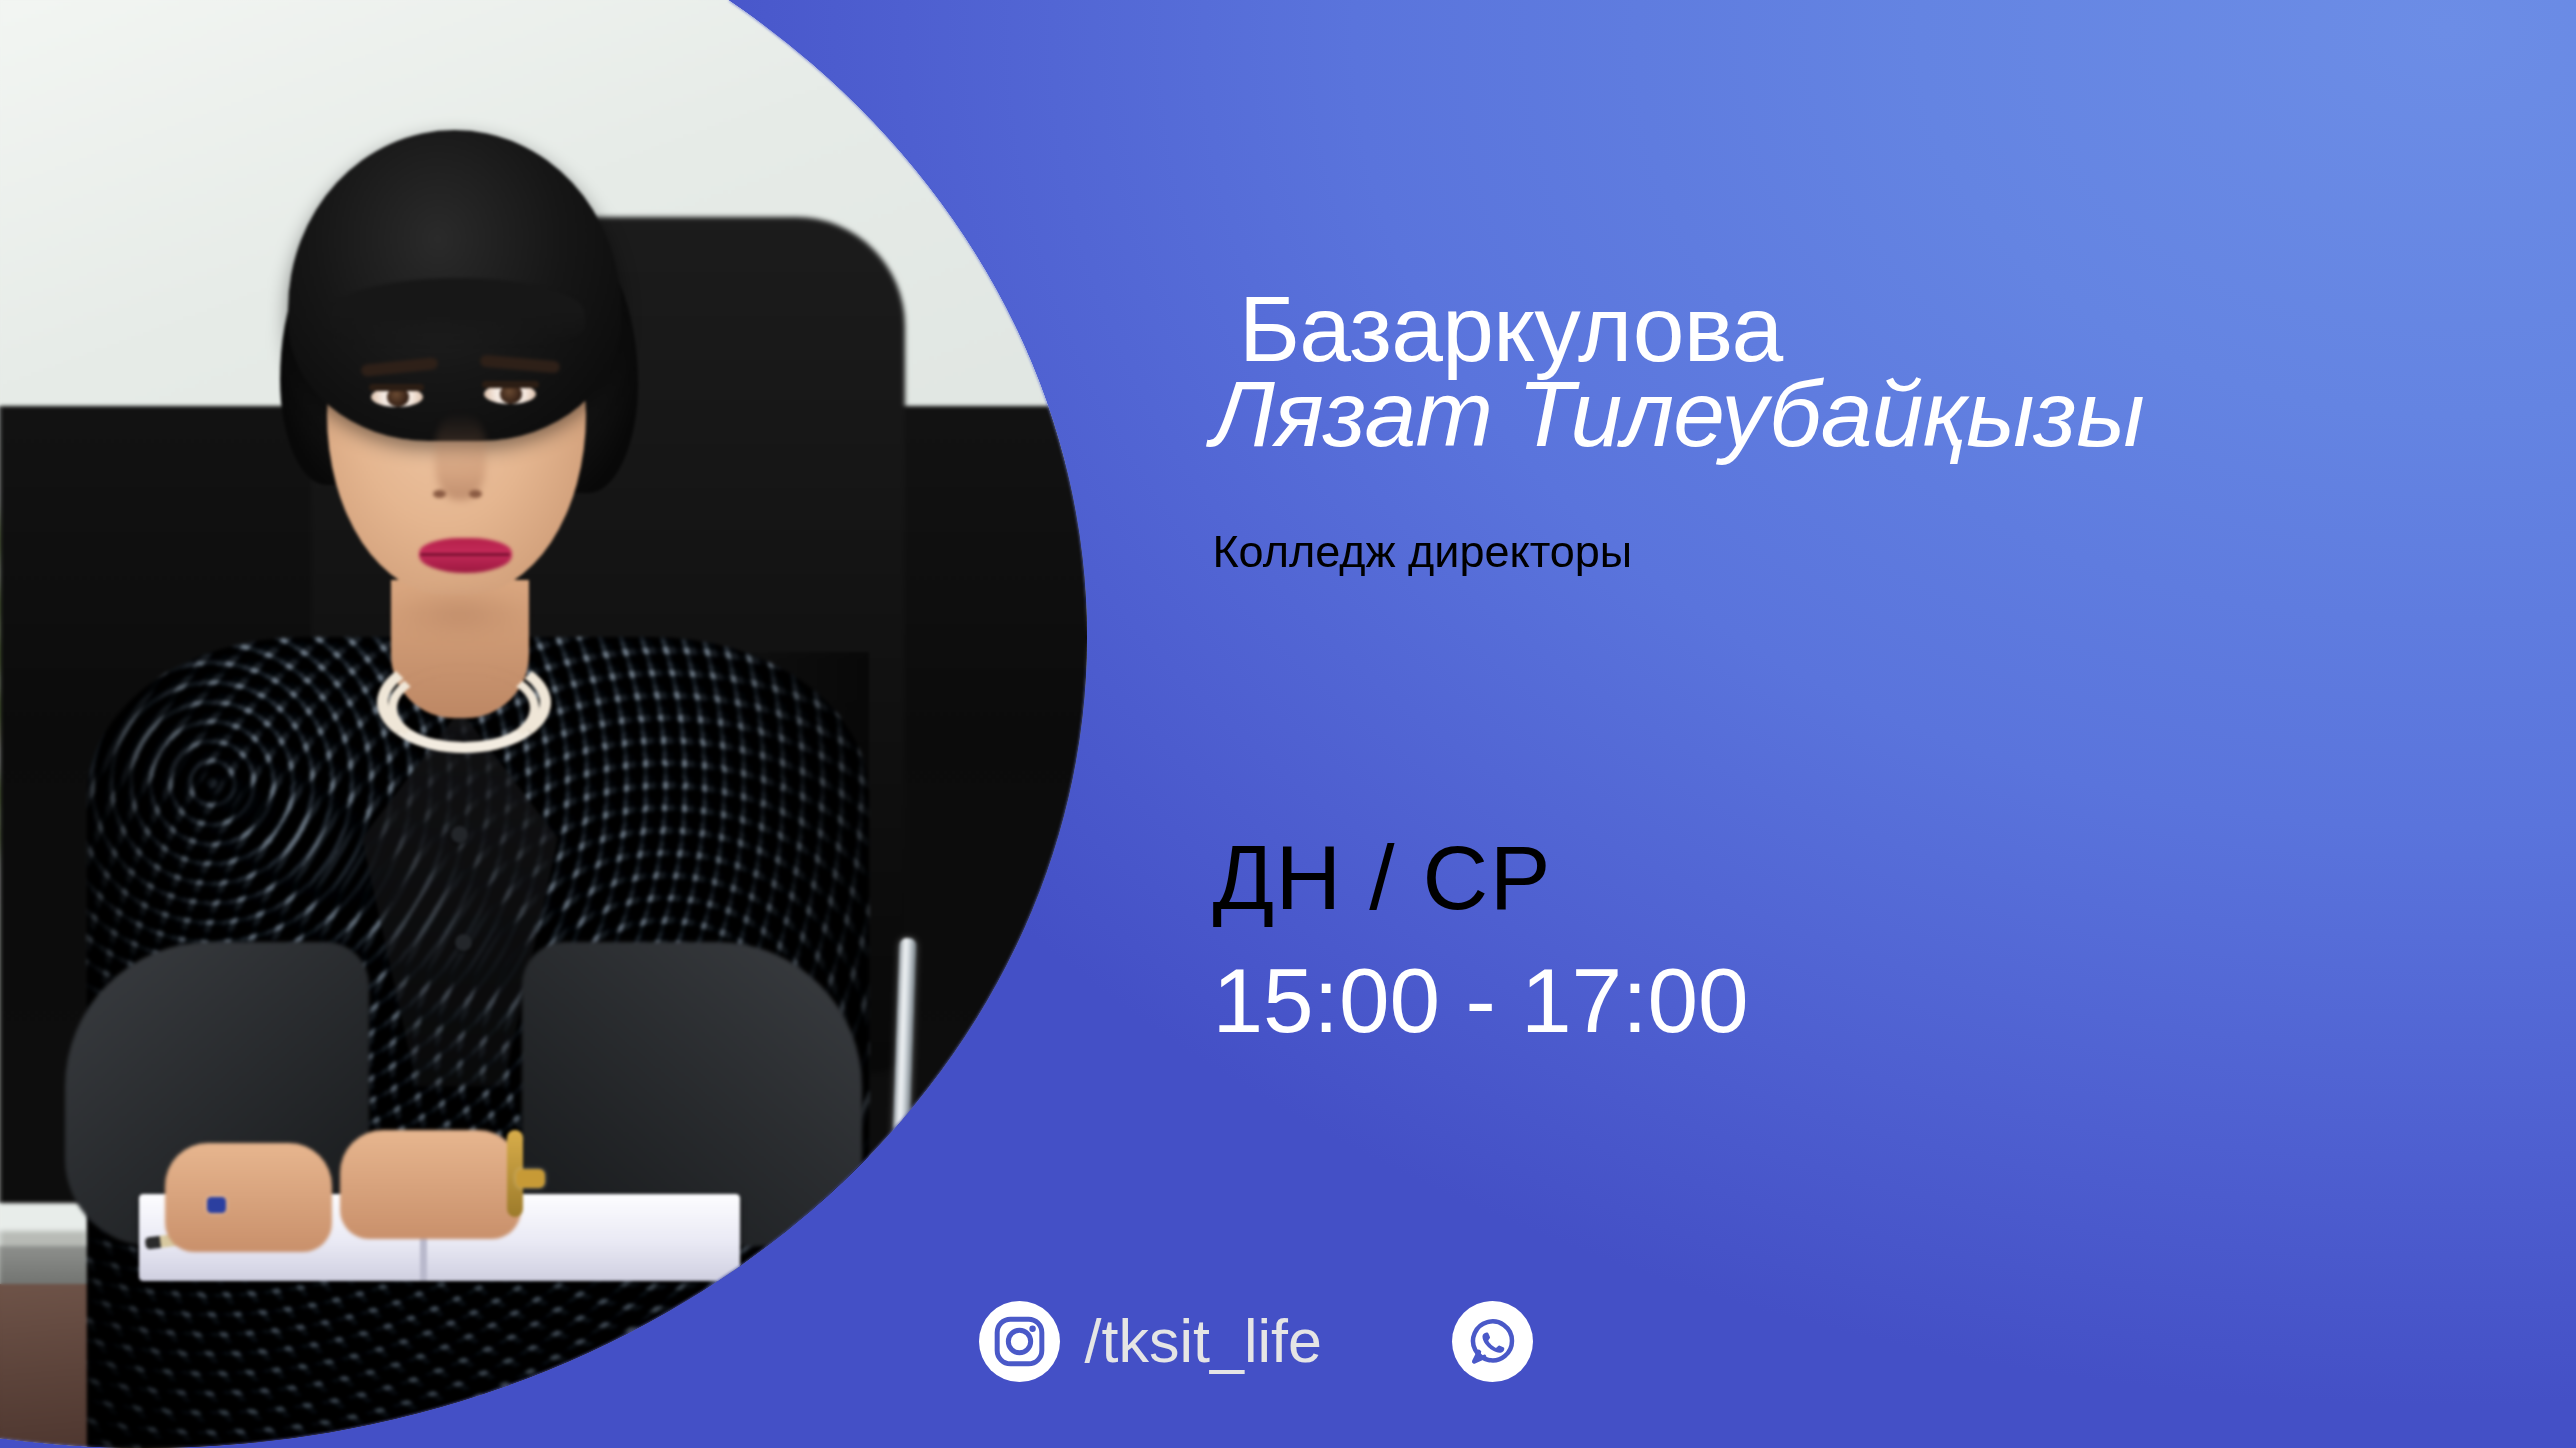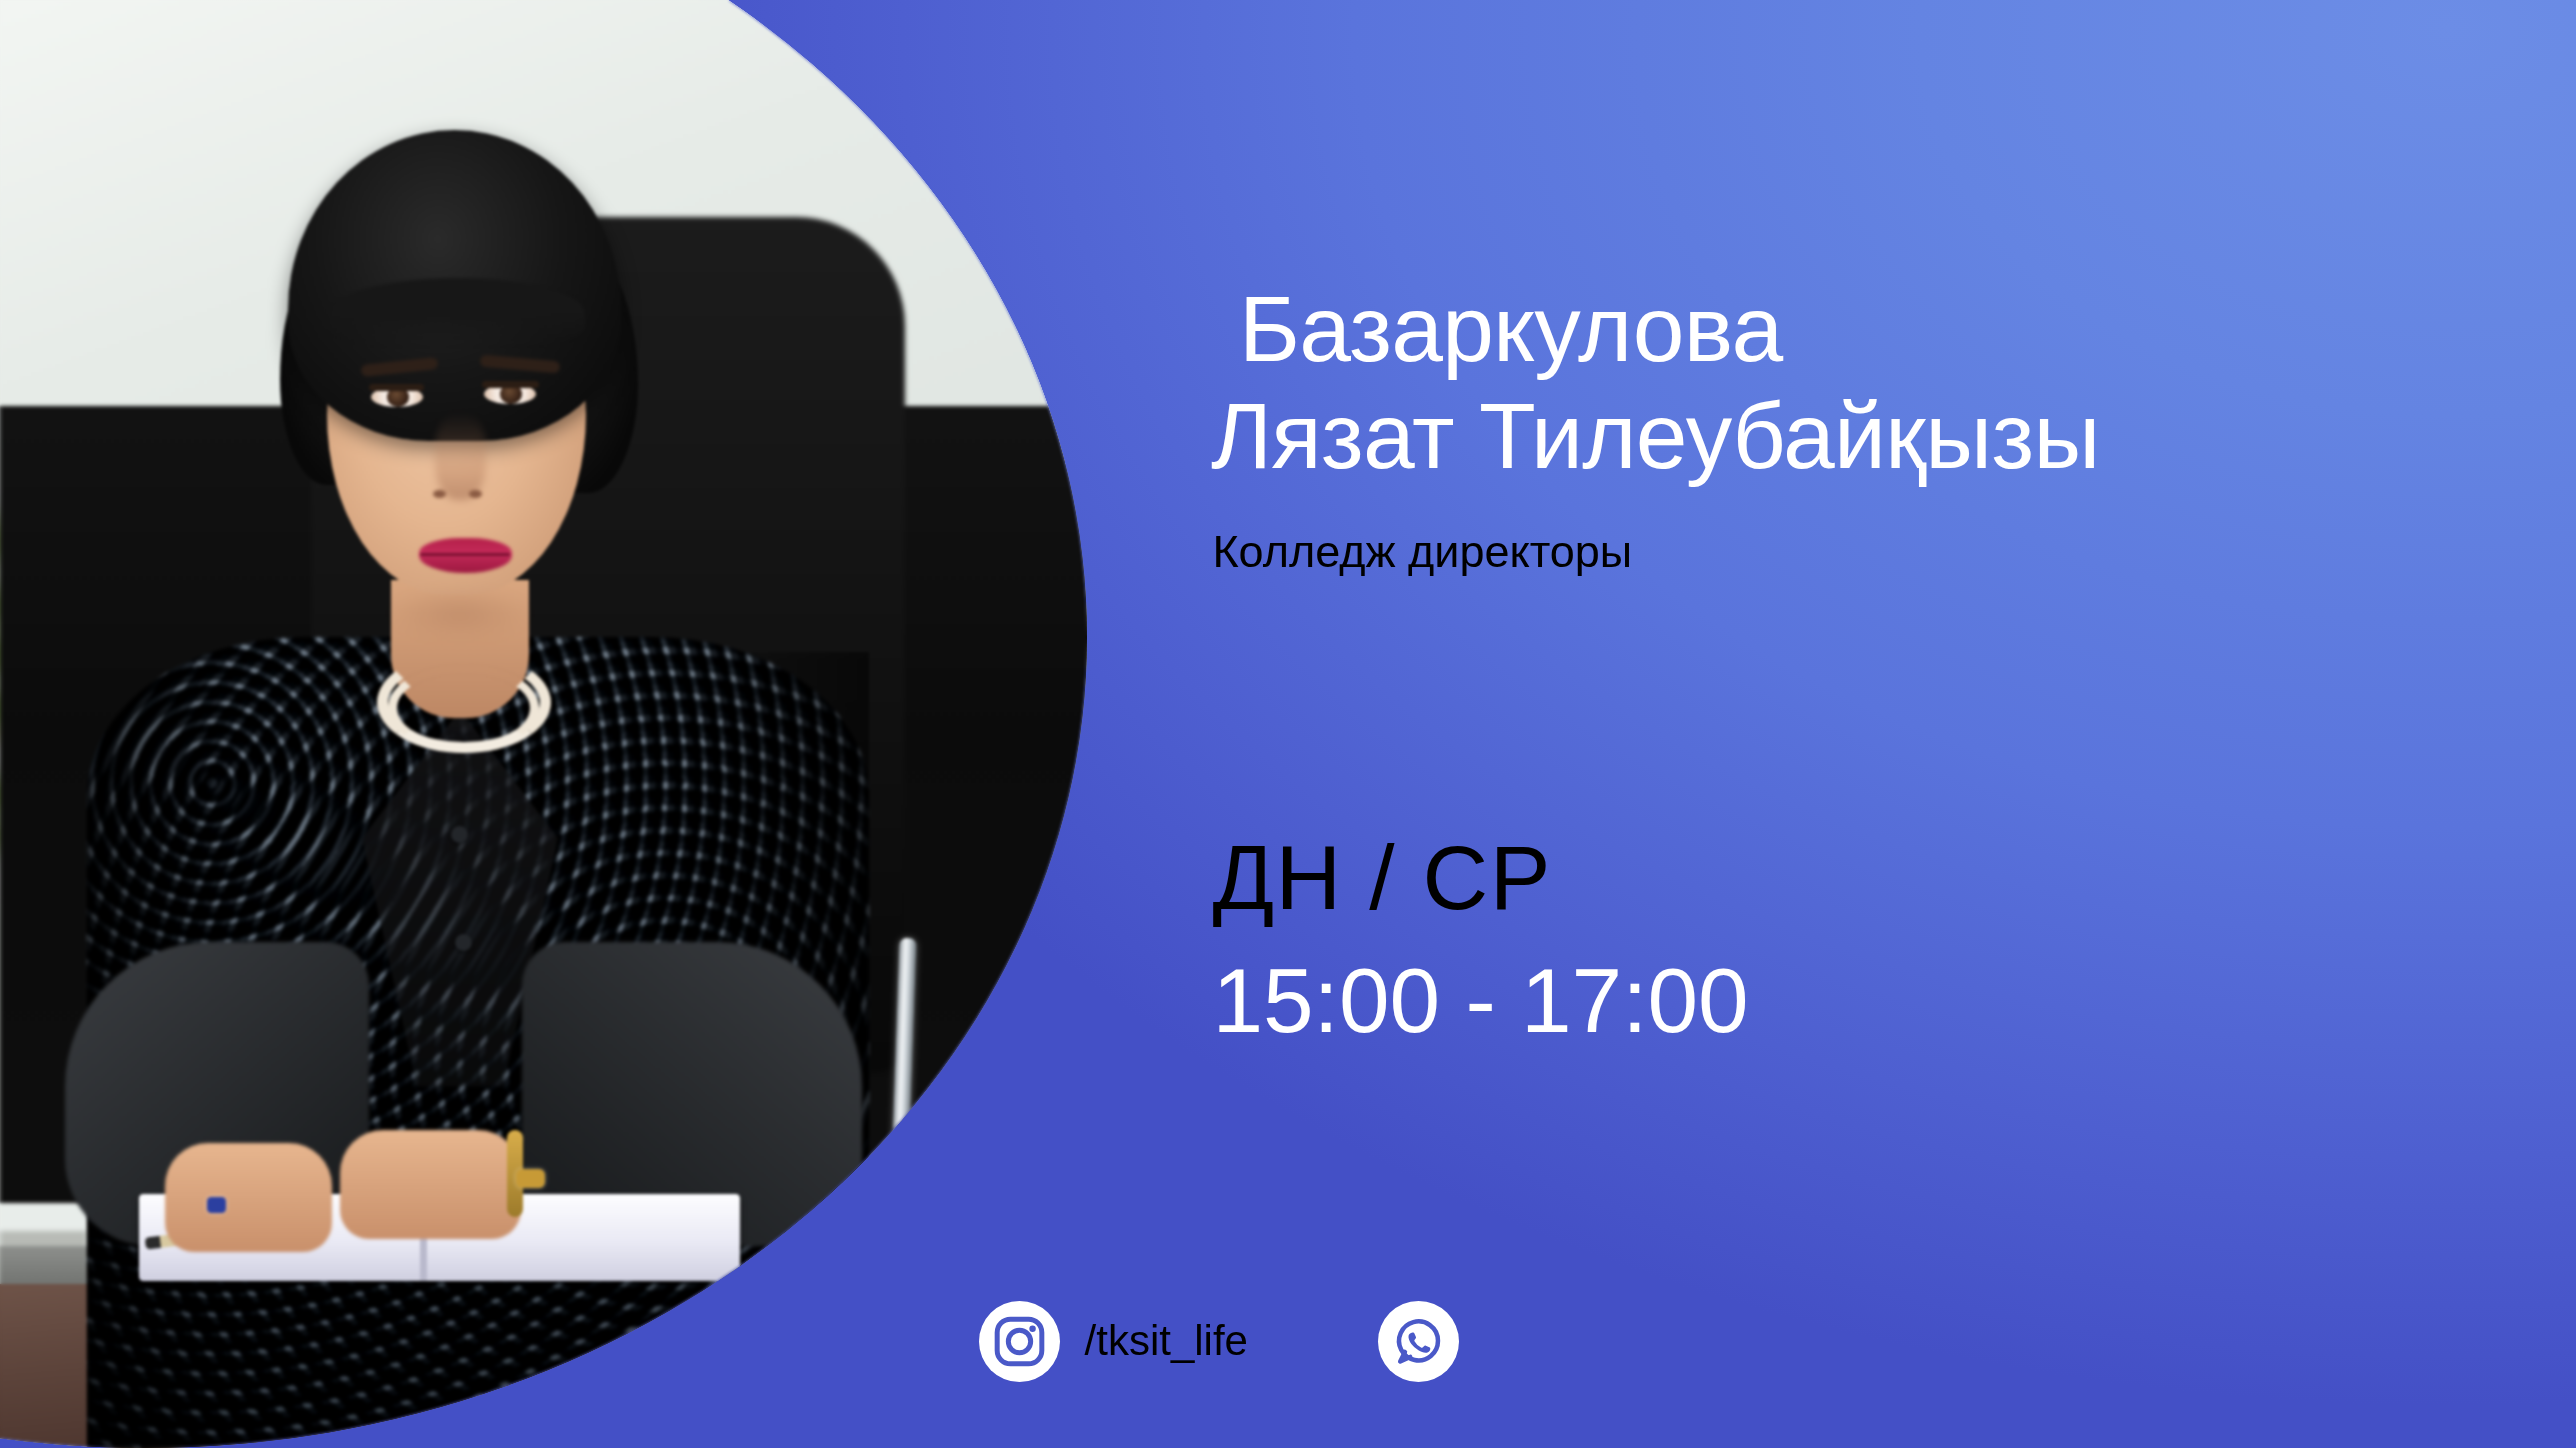--- a/index.html
+++ b/index.html
@@ -299,21 +299,21 @@
   }
   .name-line{
     color:#ffffff;
     font-size:93px;
     line-height:1.18;
     font-weight:400;
     letter-spacing:-0.7px;
     white-space:nowrap;
   }
   #name1{position:absolute;left:0;top:275px;margin-left:28px;}
-  #name2{position:absolute;left:0;top:382px;}
+  #name2{position:absolute;left:0;top:360px;font-style:italic;}
 
   .role{
     position:absolute;left:1.4px;top:526px;
     color:#000000;
     font-size:45px;
     font-weight:400;
     letter-spacing:0px;
     white-space:nowrap;
   }
 
@@ -352,22 +352,22 @@
   .contact.insta{margin-left:0;}
   .contact.wa{margin-left:130px;}
   .badge{
     width:81px;height:81px;border-radius:50%;
     background:#ffffff;
     display:flex;align-items:center;justify-content:center;
     flex:0 0 auto;
   }
   .badge svg{display:block;}
   .contact-label{
-    color:#000000;
-    font-size:42px;
+    color:#e5e5e5;
+    font-size:61px;
     font-weight:400;
     white-space:nowrap;
     letter-spacing:0px;
   }
 </style>
 </head>
 <body>
 
 <div id="card">
 

